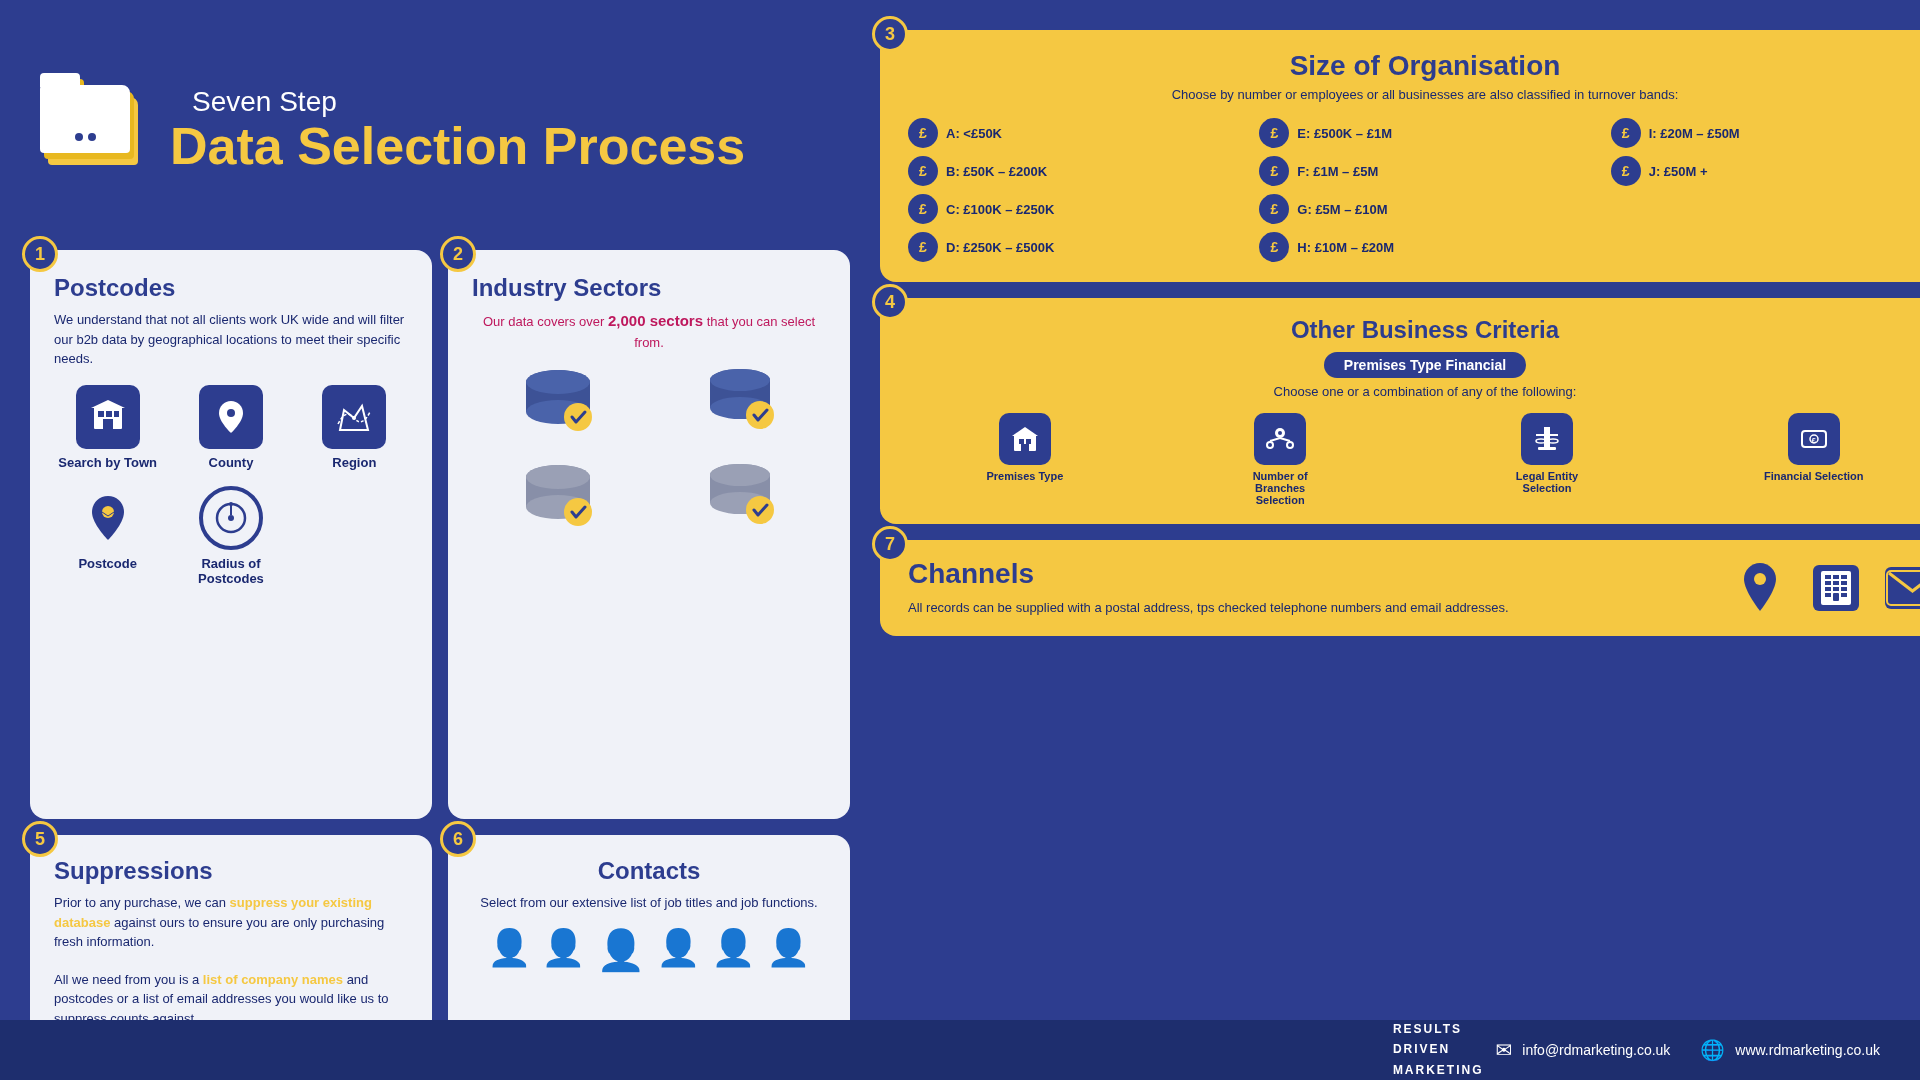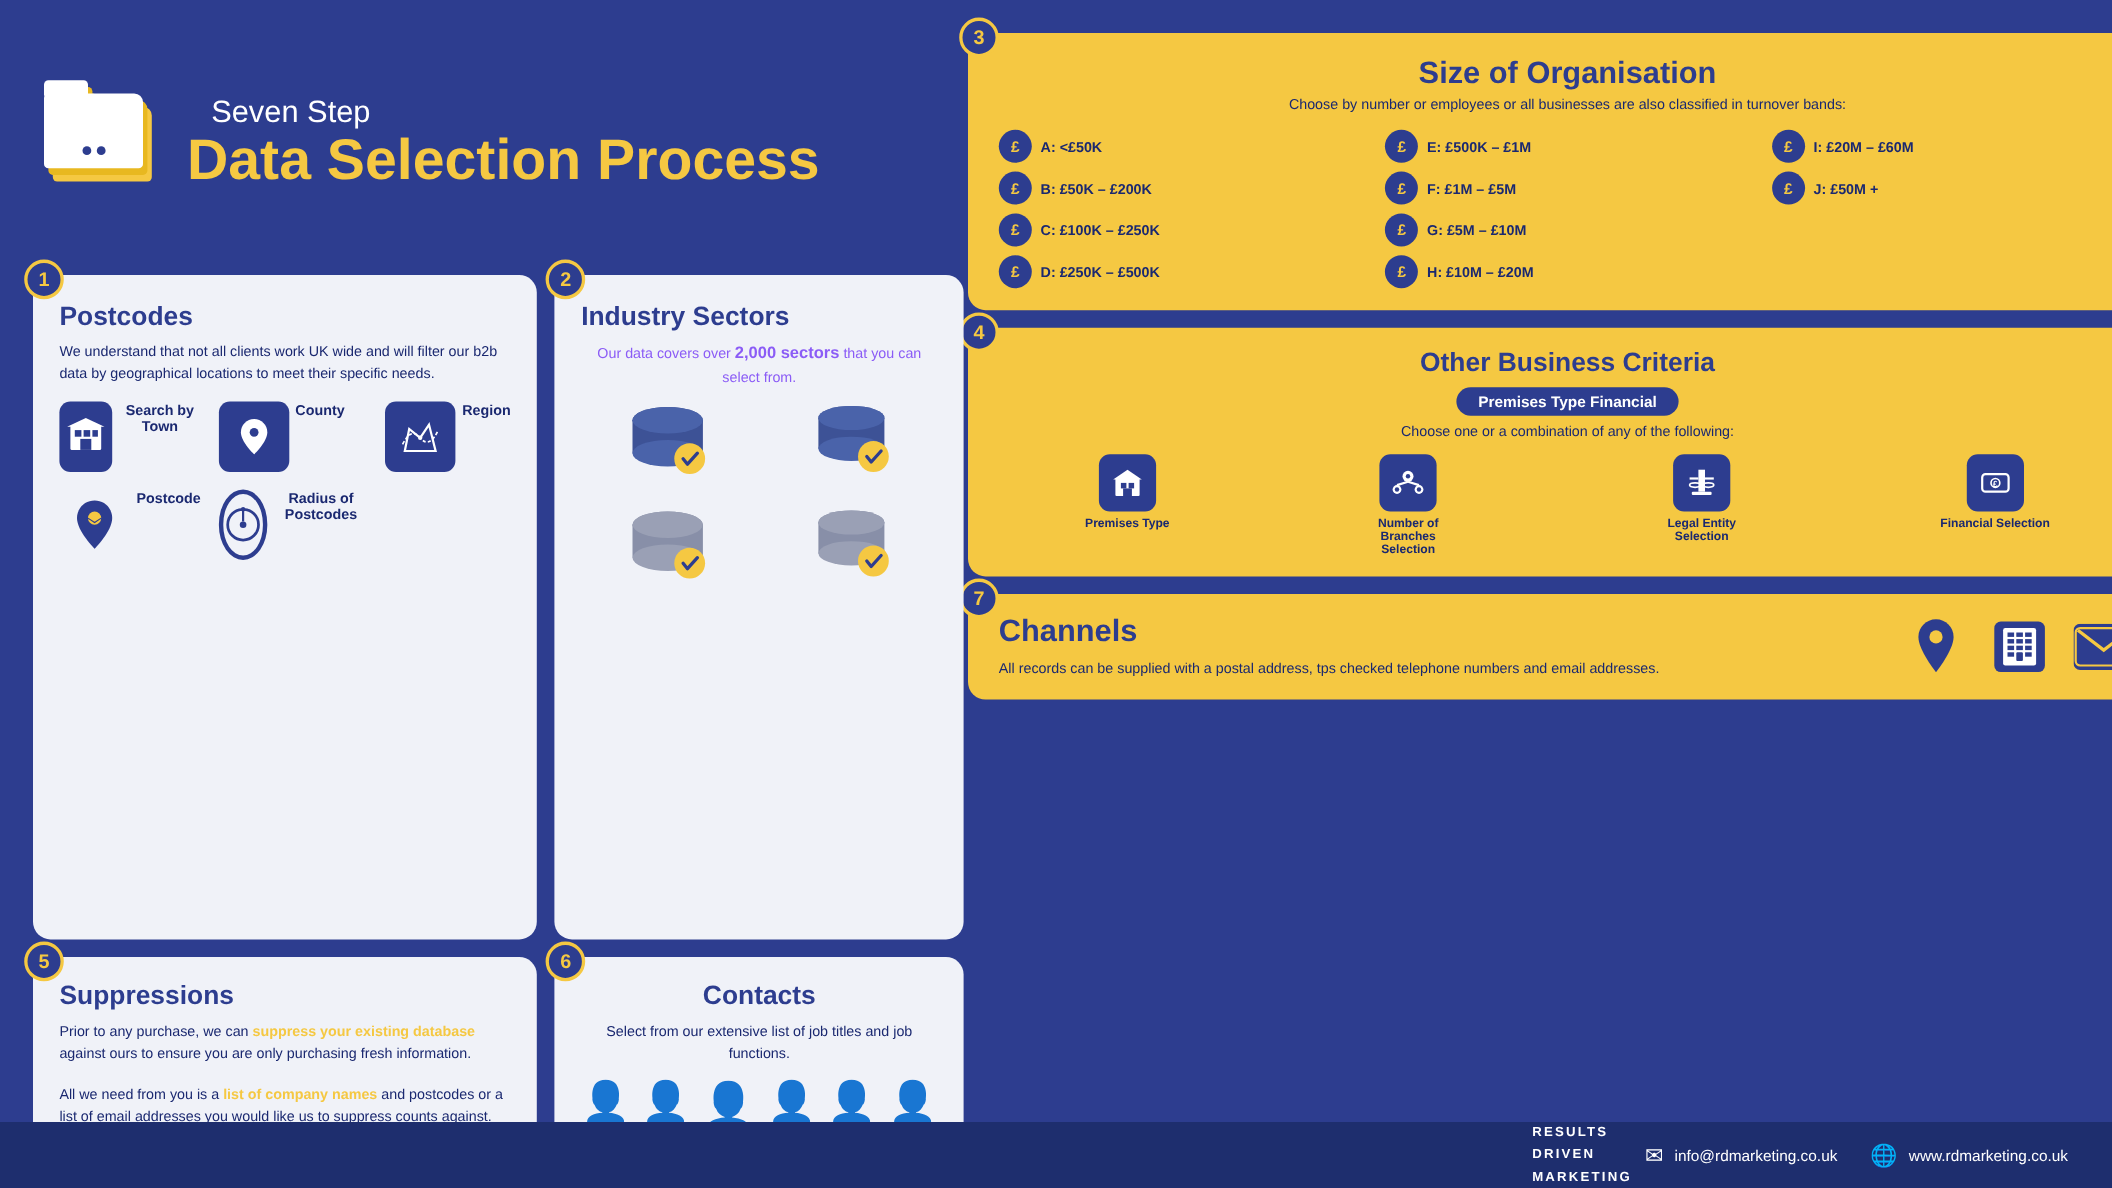--- a/index.html
+++ b/index.html
@@ -205,20 +205,22 @@
 
     .geo-icons-grid {
       display: grid;
       grid-template-columns: 1fr 1fr 1fr;
       gap: 16px;
       margin-top: 16px;
     }
 
     .geo-icon-item {
       display: flex;
+      flex-direction: column;
+      align-items: center;
       gap: 6px;
       text-align: center;
     }
 
     .geo-icon-box {
       width: 64px;
       height: 64px;
       background: #2d3d8f;
       border-radius: 10px;
       display: flex;
@@ -538,21 +540,21 @@
       color: #f5c842;
       font-weight: 700;
     }
 
     .suppress-link-company {
       color: #f5c842;
       font-weight: 900;
     }
 
     .industry-text {
-      color: #8b5cf6;
+      color: #be185d;
       font-size: 13px;
       line-height: 1.5;
       text-align: center;
       margin-bottom: 6px;
     }
 
     .industry-bold {
       font-weight: 900;
       font-size: 15px;
     }
@@ -591,21 +593,21 @@
         <div class="size-item">
           <div class="pound-icon">£</div>
           <span class="size-label">A: &lt;£50K</span>
         </div>
         <div class="size-item">
           <div class="pound-icon">£</div>
           <span class="size-label">E: £500K – £1M</span>
         </div>
         <div class="size-item">
           <div class="pound-icon">£</div>
-          <span class="size-label">I: £20M – £60M</span>
+          <span class="size-label">I: £20M – £50M</span>
         </div>
         <div class="size-item">
           <div class="pound-icon">£</div>
           <span class="size-label">B: £50K – £200K</span>
         </div>
         <div class="size-item">
           <div class="pound-icon">£</div>
           <span class="size-label">F: £1M – £5M</span>
         </div>
         <div class="size-item">

